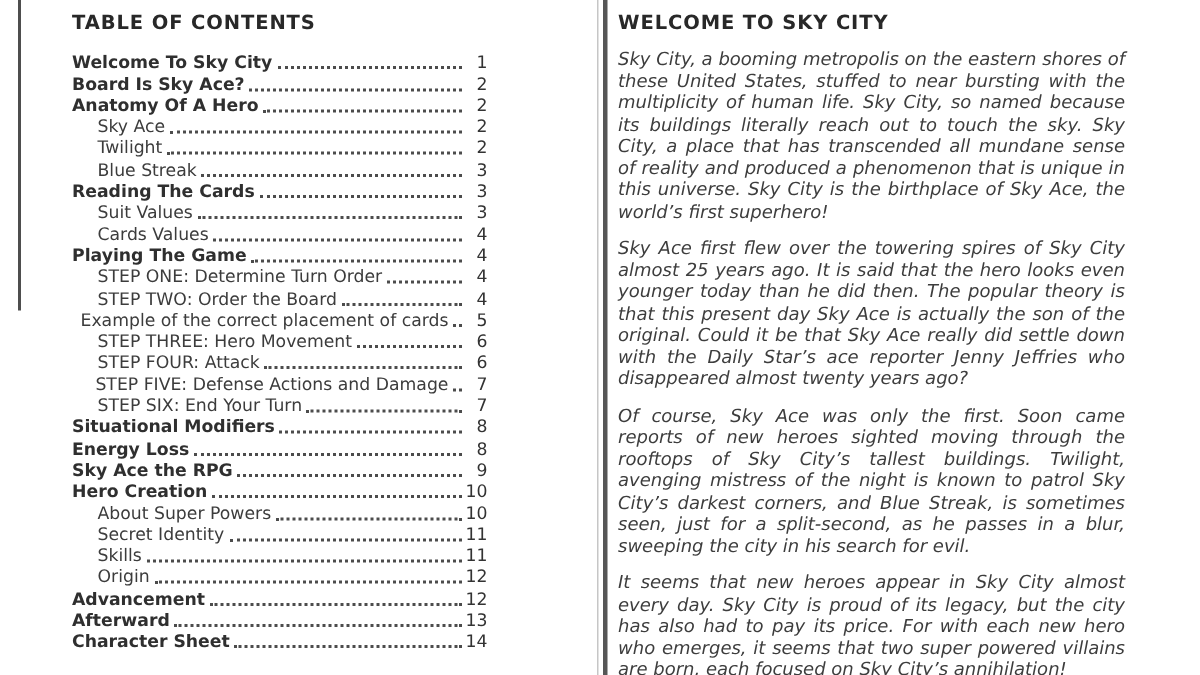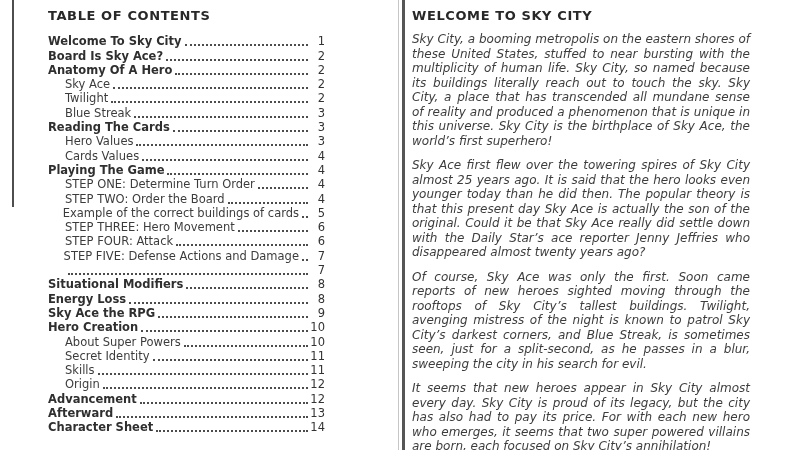--- a/index.html
+++ b/index.html
@@ -72,21 +72,21 @@
           <span class="toc-label">Blue Streak</span>
           <span class="toc-dots"></span>
           <span class="toc-page">3</span>
         </div>
         <div class="toc-row">
           <span class="toc-label">Reading The Cards</span>
           <span class="toc-dots"></span>
           <span class="toc-page">3</span>
         </div>
         <div class="toc-row sub">
-          <span class="toc-label">Hero Values</span>
+          <span class="toc-label">Suit Values</span>
           <span class="toc-dots"></span>
           <span class="toc-page">3</span>
         </div>
         <div class="toc-row sub">
           <span class="toc-label">Cards Values</span>
           <span class="toc-dots"></span>
           <span class="toc-page">4</span>
         </div>
         <div class="toc-row">
           <span class="toc-label">Playing The Game</span>
@@ -97,40 +97,41 @@
           <span class="toc-label">STEP ONE: Determine Turn Order</span>
           <span class="toc-dots"></span>
           <span class="toc-page">4</span>
         </div>
         <div class="toc-row sub">
           <span class="toc-label">STEP TWO: Order the Board</span>
           <span class="toc-dots"></span>
           <span class="toc-page">4</span>
         </div>
         <div class="toc-row sub">
-          <span class="toc-label">Example of the correct buildings of cards</span>
+          <span class="toc-label">Example of the correct placement of cards</span>
           <span class="toc-dots"></span>
           <span class="toc-page">5</span>
         </div>
         <div class="toc-row sub">
           <span class="toc-label">STEP THREE: Hero Movement</span>
           <span class="toc-dots"></span>
           <span class="toc-page">6</span>
         </div>
         <div class="toc-row sub">
           <span class="toc-label">STEP FOUR: Attack</span>
           <span class="toc-dots"></span>
           <span class="toc-page">6</span>
         </div>
         <div class="toc-row sub">
           <span class="toc-label">STEP FIVE: Defense Actions and Damage</span>
           <span class="toc-dots"></span>
           <span class="toc-page">7</span>
         </div>
         <div class="toc-row sub">
+          <span class="toc-label">STEP SIX: End Your Turn</span>
           <span class="toc-dots"></span>
           <span class="toc-page">7</span>
         </div>
         <div class="toc-row">
           <span class="toc-label">Situational Modifiers</span>
           <span class="toc-dots"></span>
           <span class="toc-page">8</span>
         </div>
         <div class="toc-row">
           <span class="toc-label">Energy Loss</span>

